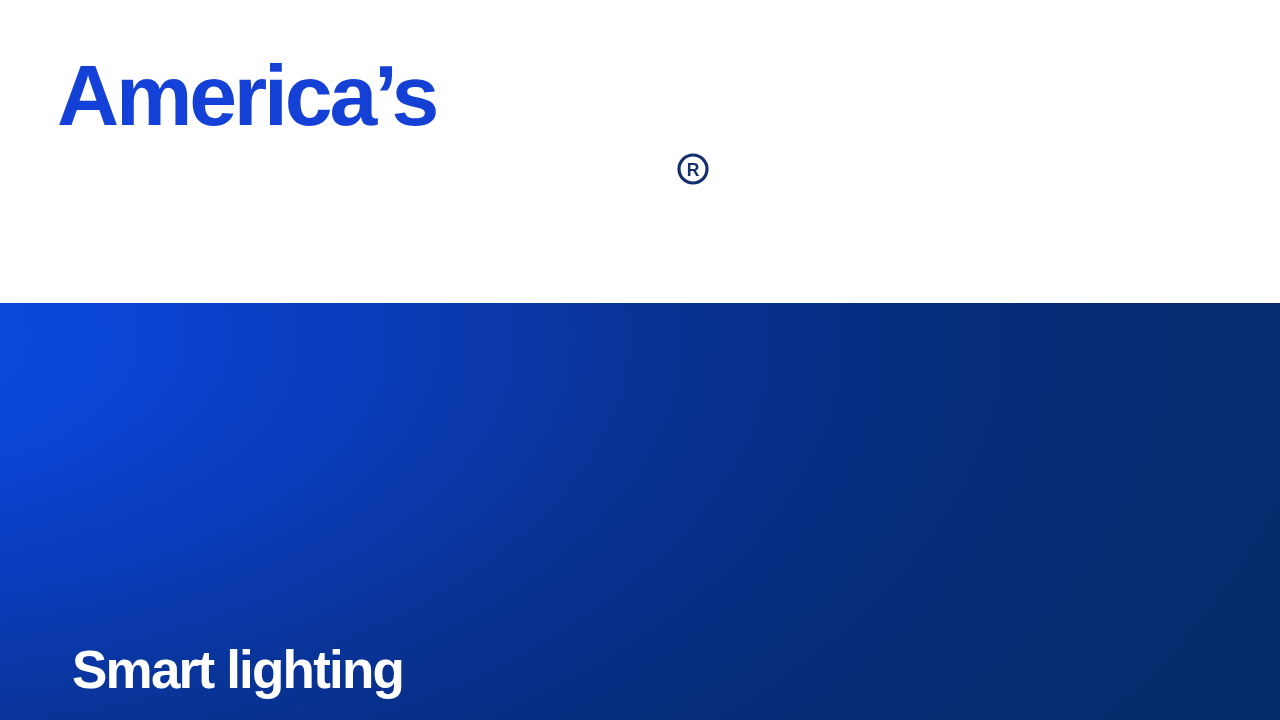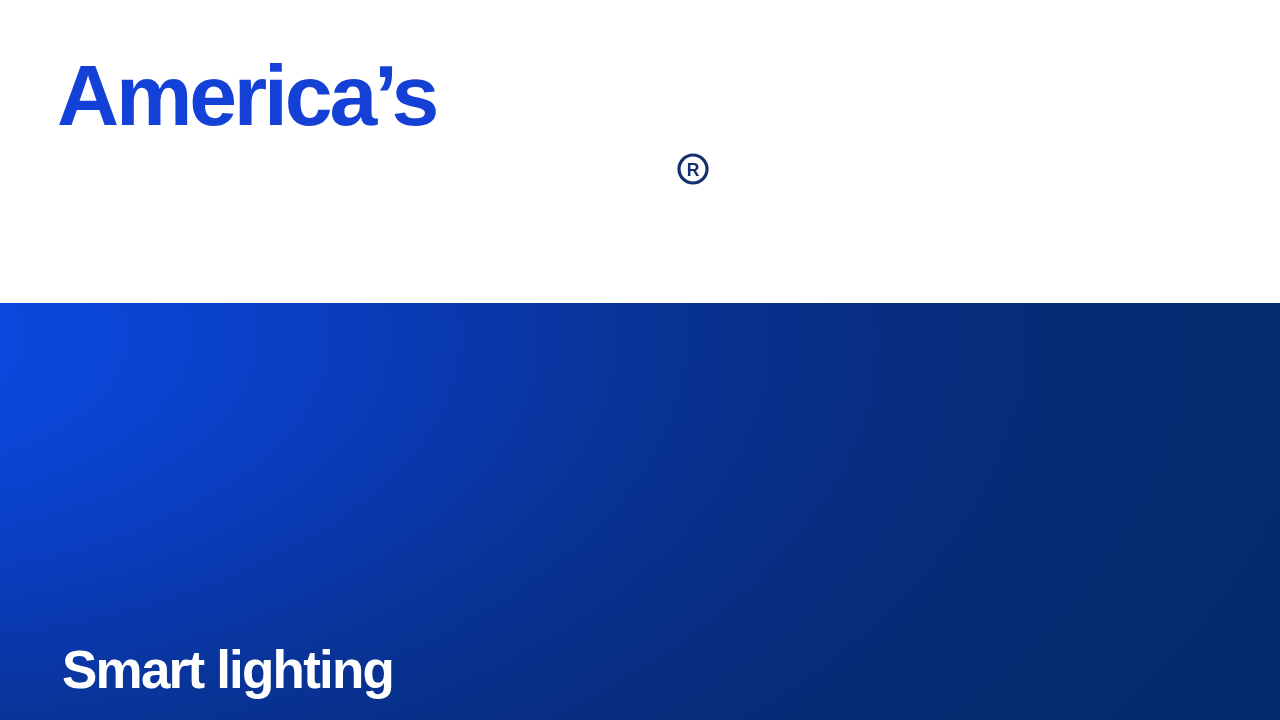--- a/index.html
+++ b/index.html
@@ -84,21 +84,21 @@
     width: 1280px;
     height: 417px;
     background-color: #062a6e;
     background-image:
       radial-gradient(120% 185% at -12% 8%, #0A4BE2 0%, #0A46D7 16%, #0A3CBC 33%, #093499 50%, #072E83 66%, #062C75 80%, #052A6B 100%);
     overflow: hidden;
   }
 
   .headline {
     position: absolute;
-    left: 62px;
+    left: 72px;
     top: 338px;
     margin: 0;
     font-family: "Liberation Sans", sans-serif;
     font-weight: bold;
     font-size: 53px;
     line-height: 58px;
     letter-spacing: -1.8px;
     color: #ffffff;
     white-space: nowrap;
   }

